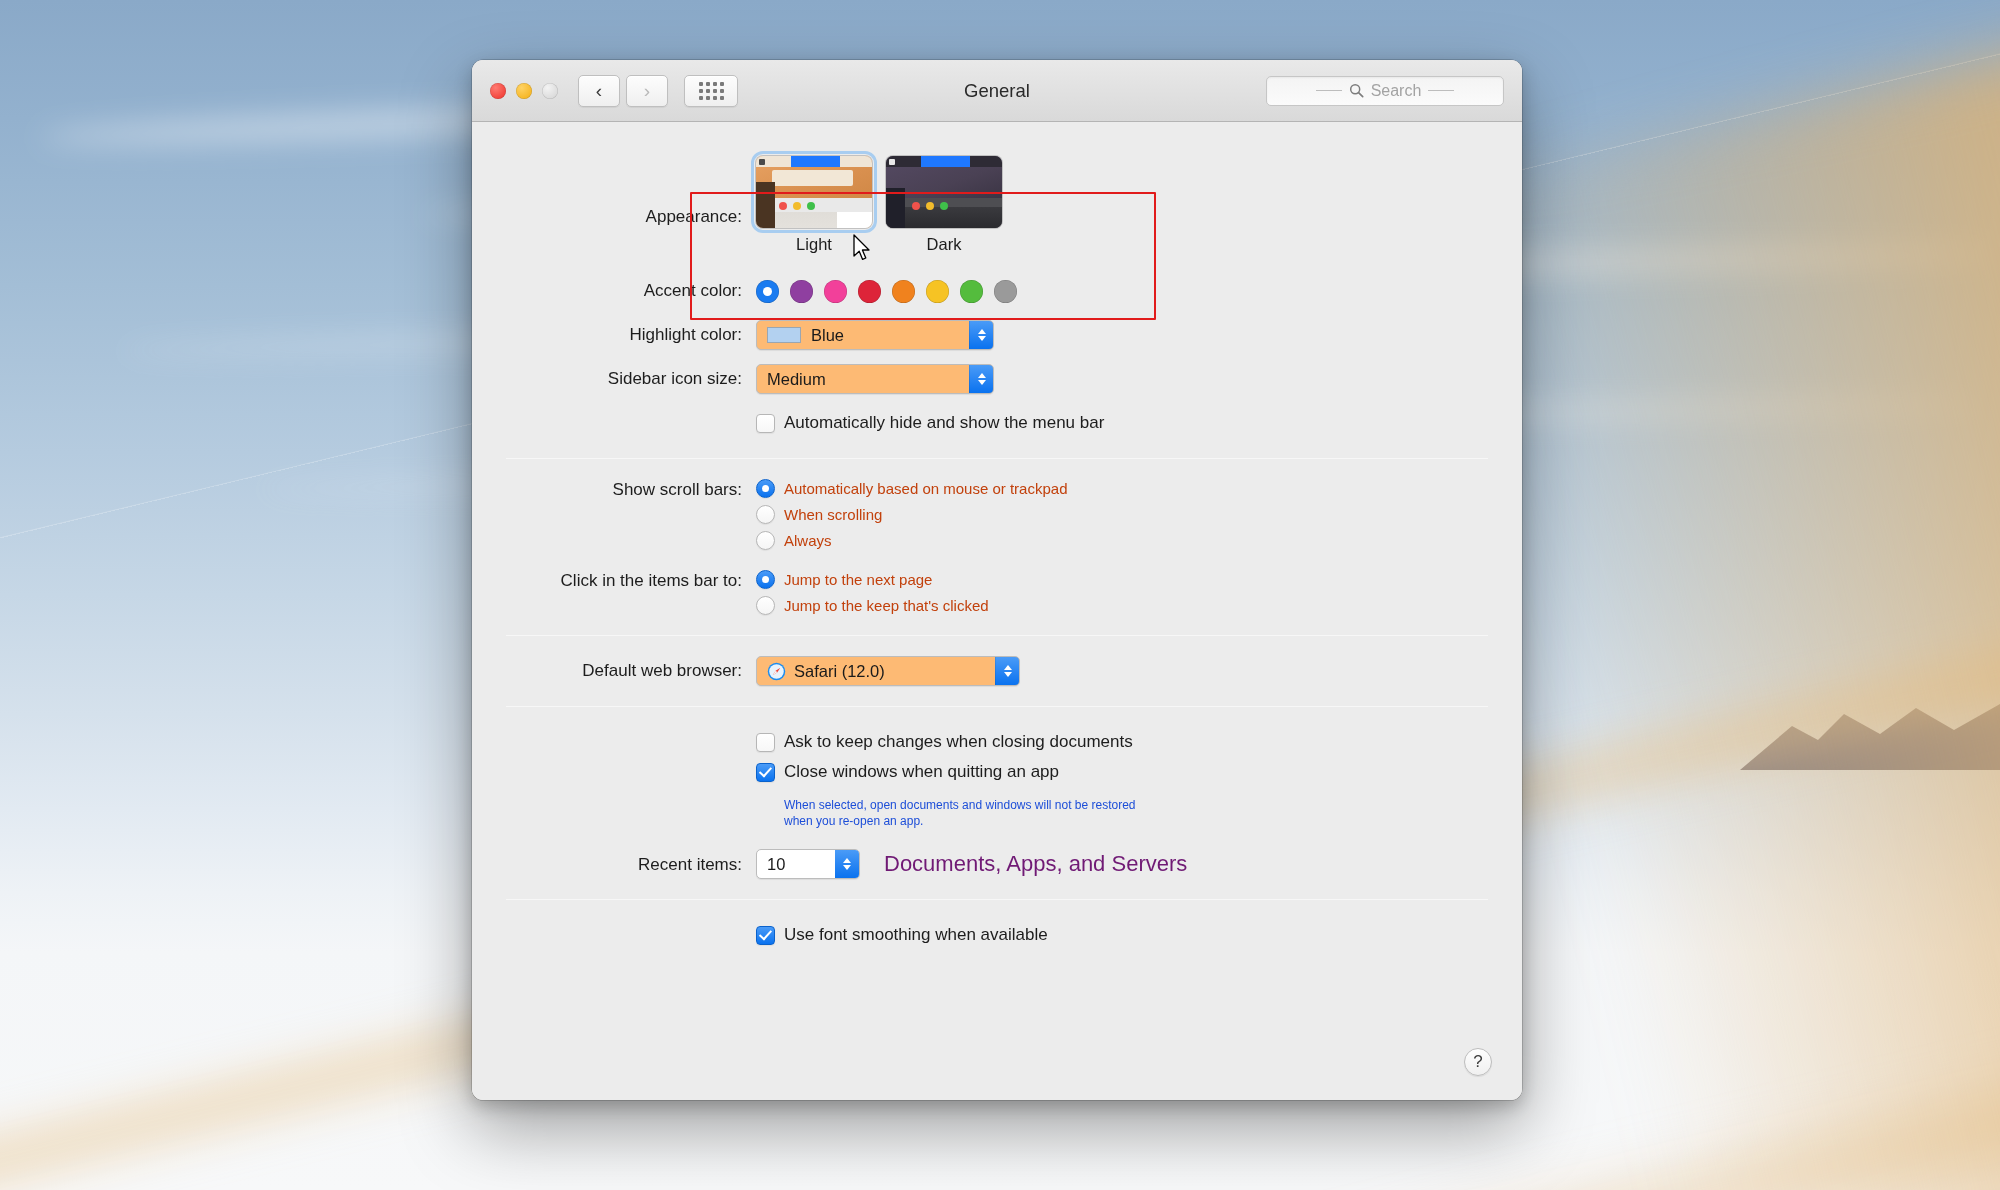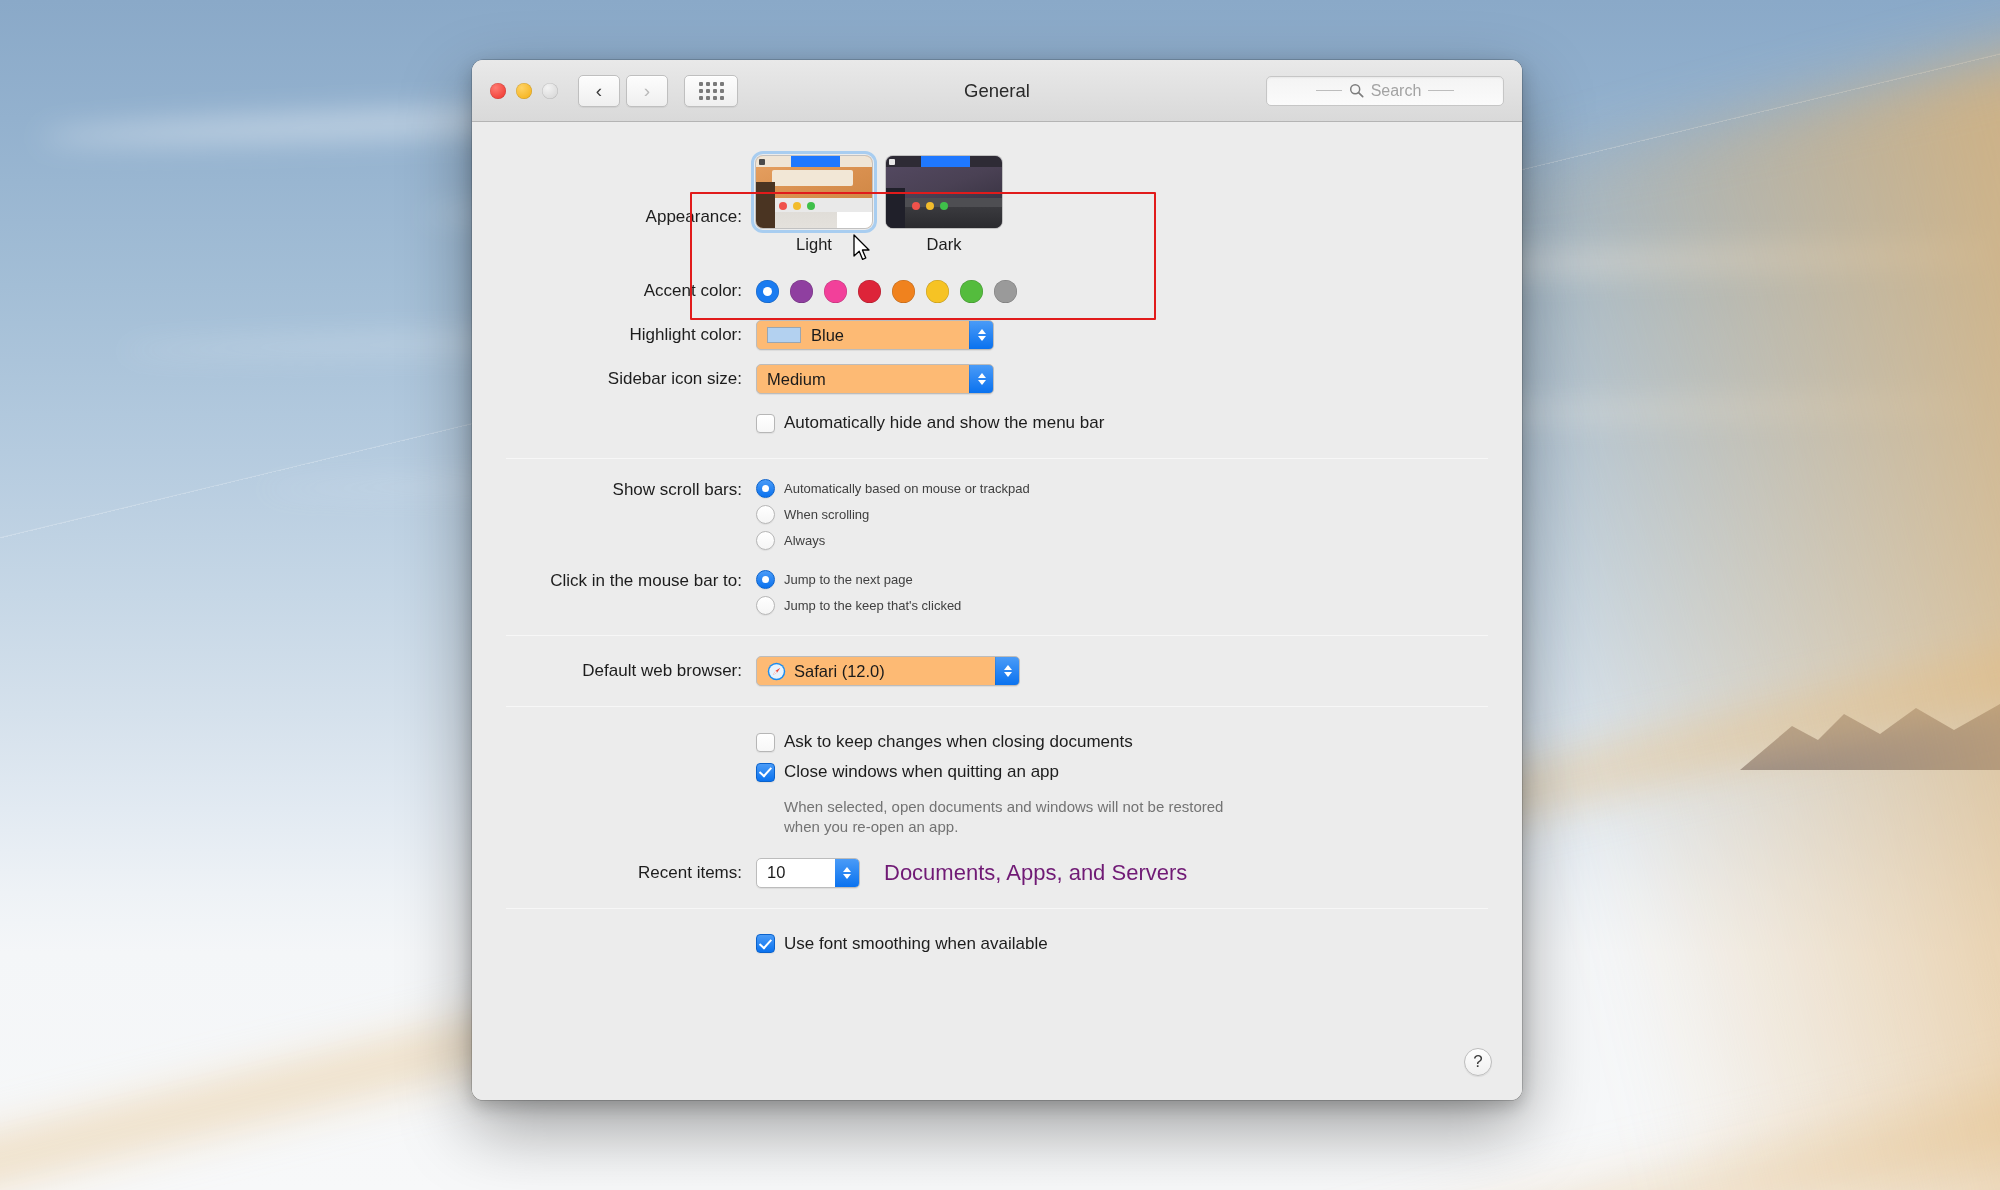--- a/index.html
+++ b/index.html
@@ -405,21 +405,21 @@
   .radio.selected {
     background: linear-gradient(to bottom, #4a9bf7, #0a72ef);
     border-color: #0a62cc;
   }
   .radio.selected::after {
     content: "";
     position: absolute; left: 50%; top: 50%;
     width: 7px; height: 7px; margin: -3.5px 0 0 -3.5px;
     background: #fff; border-radius: 50%;
   }
-  .radio-label { font-size: 13px; color: #404040; }
+  .radio-label { font-size: 15px; color: #c2410c; }
 
   
   .stepper {
     width: 104px; height: 30px;
     border-radius: 5px;
     background: #fff;
     border: 1px solid #bcbcbc;
     box-shadow: 0 1px 1px rgba(0,0,0,0.07);
     display: flex; align-items: center;
     padding-left: 10px;
@@ -430,22 +430,22 @@
   .stepper .arrows {
     position: absolute; right: 0; top: 0; bottom: 0;
     width: 24px;
     background: linear-gradient(to bottom, #4a9bf7, #0a72ef);
     display: flex; flex-direction: column;
     align-items: center; justify-content: center; gap: 2px;
   }
   .suffix { font-size: 22px; color: #701a75; margin-left: 24px; }
 
   .hint-text {
-    font-size: 15px;
-    color: #737373;
+    font-size: 12px;
+    color: #1d4ed8;
     line-height: 1.35;
     max-width: 570px;
   }
 
   
   #help-button {
     position: absolute;
     right: 30px;
     bottom: 24px;
     width: 28px; height: 28px;
@@ -669,21 +669,21 @@
               <span class="radio"></span>
               <span class="radio-label">Always</span>
             </div>
           </div>
         </div>
       </div>
 
       <div class="sec-gap"></div>
 
       <div class="row top-align">
-        <div class="lbl">Click in the mouse bar to:</div>
+        <div class="lbl">Click in the items bar to:</div>
         <div class="ctl">
           <div class="radio-group">
             <div class="radio-row">
               <span class="radio selected"></span>
               <span class="radio-label">Jump to the next page</span>
             </div>
             <div class="radio-row">
               <span class="radio"></span>
               <span class="radio-label">Jump to the keep that's clicked</span>
             </div>

